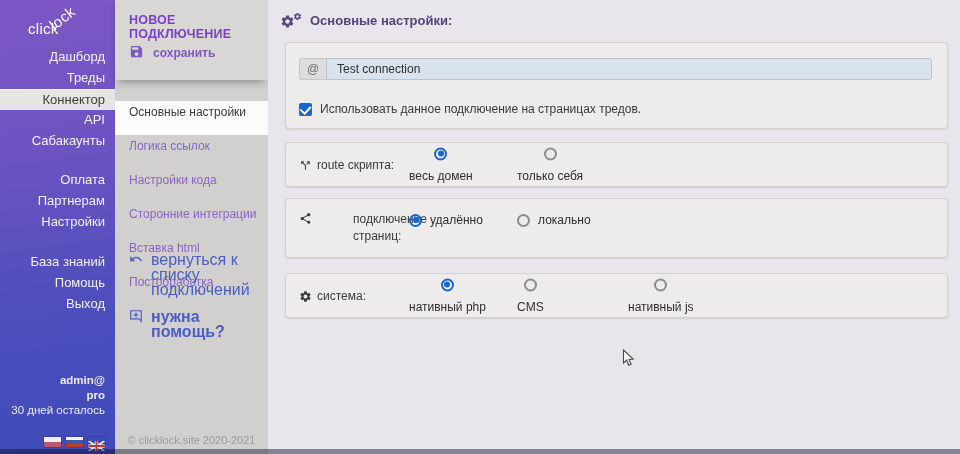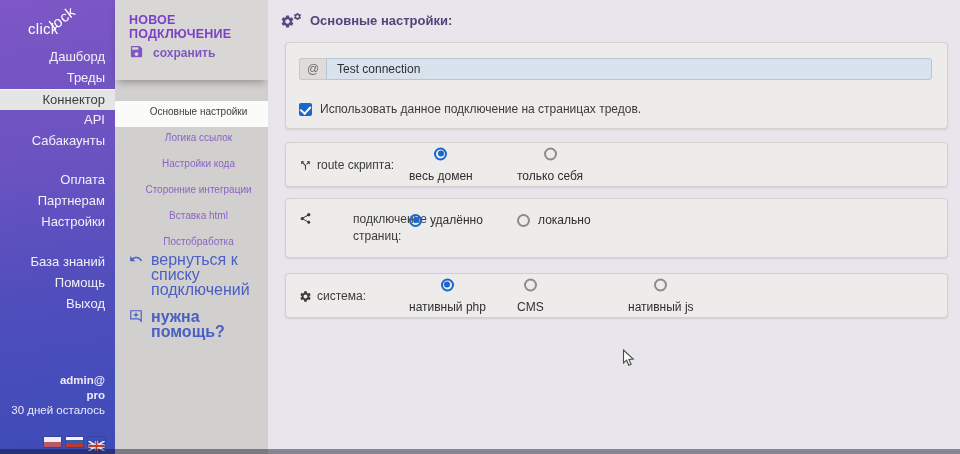--- a/index.html
+++ b/index.html
@@ -30,22 +30,22 @@
 
   
   .panel { position:absolute; left:115px; top:0; width:153px; height:454px; background:#d1d0ce; }
   .panel-top { position:absolute; top:0; left:0; right:0; height:80px; background:#d8d7d5;
     box-shadow:0 5px 8px -3px rgba(0,0,0,.32); }
   .panel-title { position:absolute; top:13px; left:14px; font-size:12.5px; font-weight:700;
     color:#7b40c9; letter-spacing:.2px; }
   .save-btn { position:absolute; top:44px; left:14px; display:flex; align-items:center; gap:9px;
     color:#7e57c2; font-size:12px; font-weight:700; cursor:pointer; }
   .panel-menu { position:absolute; top:101px; left:0; right:0; }
-  .panel-menu-item { height:26px; line-height:22px; padding-left:14px; font-size:10px;
-    color:#8a63c6; cursor:pointer;text-align:center; }
+  .panel-menu-item { height:34px; line-height:22px; padding-left:14px; font-size:12px;
+    color:#8a63c6; cursor:pointer; }
   .panel-menu-item.active { background:#fbfbfa; color:#3c3c3c; }
   .panel-links { position:absolute; top:252px; left:14px; right:4px; }
   .plink { display:flex; gap:8px; color:#4a5ec4; font-size:16px; line-height:15px; cursor:pointer; }
   .plink + .plink { margin-top:12px; }
   .plink .txt.bold-q { font-weight:700; }
   .panel-copy { position:absolute; bottom:8px; left:0; right:0; text-align:center;
     font-size:11px; color:#9b9a9c; }
 
   
   .main { position:absolute; left:268px; top:0; width:692px; height:446px; background:#e8e5ec; }
@@ -158,20 +158,21 @@
         <span class="txt">вернуться к списку подключений</span>
       </div>
       <div class="plink">
         <span><svg width="14" height="14" viewBox="0 0 24 24">
               <path fill="none" stroke="#4a5ec4" stroke-width="2" d="M21 3H3v14h14l4 4z"></path>
               <path d="M12 6v8M8 10h8" stroke="#4a5ec4" stroke-width="2" fill="none"></path>
             </svg></span>
         <span class="txt bold-q">нужна помощь?</span>
       </div>
     </div>
+    <div class="panel-copy">© clicklock.site 2020-2021</div>
   </div>
 
   <div class="main">
     <div class="main-header">
       <span class="gears">
         <svg width="15" height="15" viewBox="0 0 24 24" style="left:0;top:2px">
             <path fill="#5b4880" d="M19.14 12.94c.04-.3.06-.61.06-.94 0-.32-.02-.64-.07-.94l2.03-1.58c.18-.14.23-.41.12-.61l-1.92-3.32c-.12-.22-.37-.29-.59-.22l-2.39.96c-.5-.38-1.03-.7-1.62-.94l-.36-2.54c-.04-.24-.24-.41-.48-.41h-3.84c-.24 0-.43.17-.47.41l-.36 2.54c-.59.24-1.13.57-1.62.94l-2.39-.96c-.22-.08-.47 0-.59.22L2.74 8.87c-.12.21-.08.47.12.61l2.03 1.58c-.05.3-.09.63-.09.94s.02.64.07.94l-2.03 1.58c-.18.14-.23.41-.12.61l1.92 3.32c.12.22.37.29.59.22l2.39-.96c.5.38 1.03.7 1.62.94l.36 2.54c.05.24.24.41.48.41h3.84c.24 0 .44-.17.47-.41l.36-2.54c.59-.24 1.13-.56 1.62-.94l2.39.96c.22.08.47 0 .59-.22l1.92-3.32c.12-.22.07-.47-.12-.61l-2.01-1.58zM12 15.6c-1.98 0-3.6-1.62-3.6-3.6s1.62-3.6 3.6-3.6 3.6 1.62 3.6 3.6-1.62 3.6-3.6 3.6z"></path>
           </svg>
         <svg width="9" height="9" viewBox="0 0 24 24" style="right:0;top:0">
             <path fill="#5b4880" d="M19.14 12.94c.04-.3.06-.61.06-.94 0-.32-.02-.64-.07-.94l2.03-1.58c.18-.14.23-.41.12-.61l-1.92-3.32c-.12-.22-.37-.29-.59-.22l-2.39.96c-.5-.38-1.03-.7-1.62-.94l-.36-2.54c-.04-.24-.24-.41-.48-.41h-3.84c-.24 0-.43.17-.47.41l-.36 2.54c-.59.24-1.13.57-1.62.94l-2.39-.96c-.22-.08-.47 0-.59.22L2.74 8.87c-.12.21-.08.47.12.61l2.03 1.58c-.05.3-.09.63-.09.94s.02.64.07.94l-2.03 1.58c-.18.14-.23.41-.12.61l1.92 3.32c.12.22.37.29.59.22l2.39-.96c.5.38 1.03.7 1.62.94l.36 2.54c.05.24.24.41.48.41h3.84c.24 0 .44-.17.47-.41l.36-2.54c.59-.24 1.13-.56 1.62-.94l2.39.96c.22.08.47 0 .59-.22l1.92-3.32c.12-.22.07-.47-.12-.61l-2.01-1.58zM12 15.6c-1.98 0-3.6-1.62-3.6-3.6s1.62-3.6 3.6-3.6 3.6 1.62 3.6 3.6-1.62 3.6-3.6 3.6z"></path>

